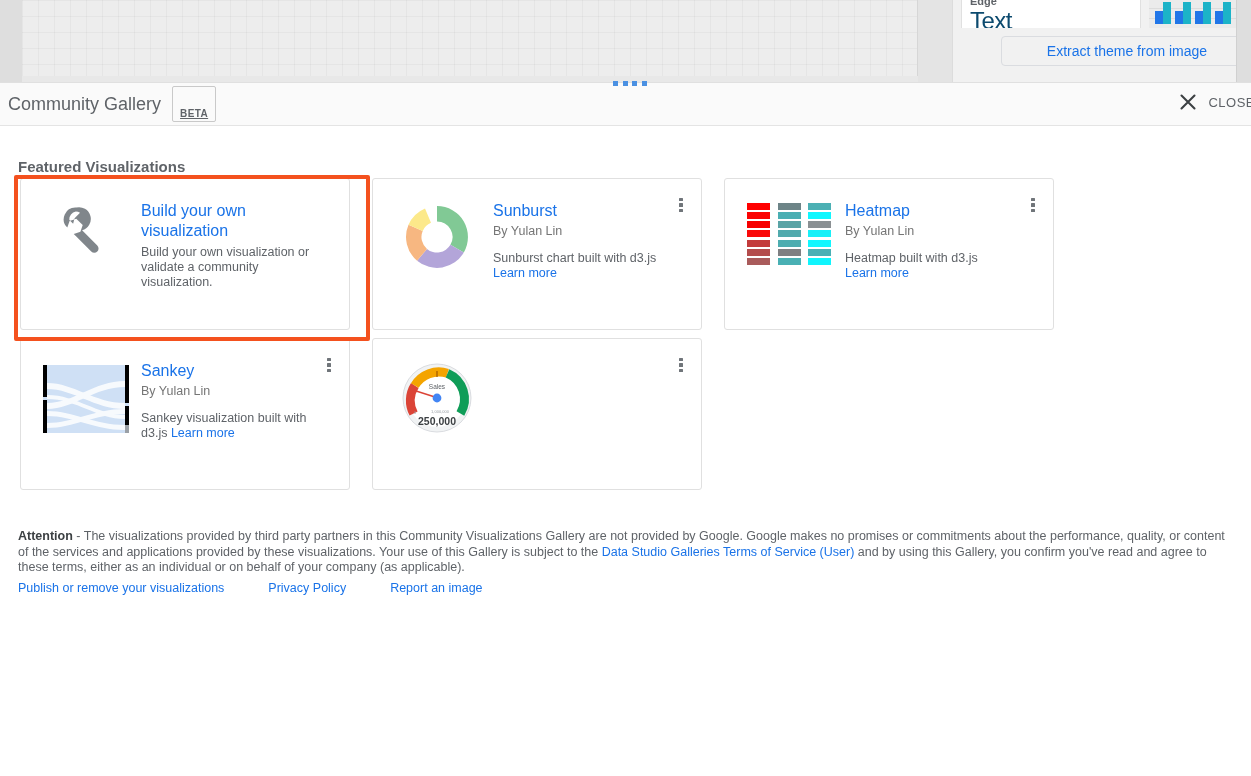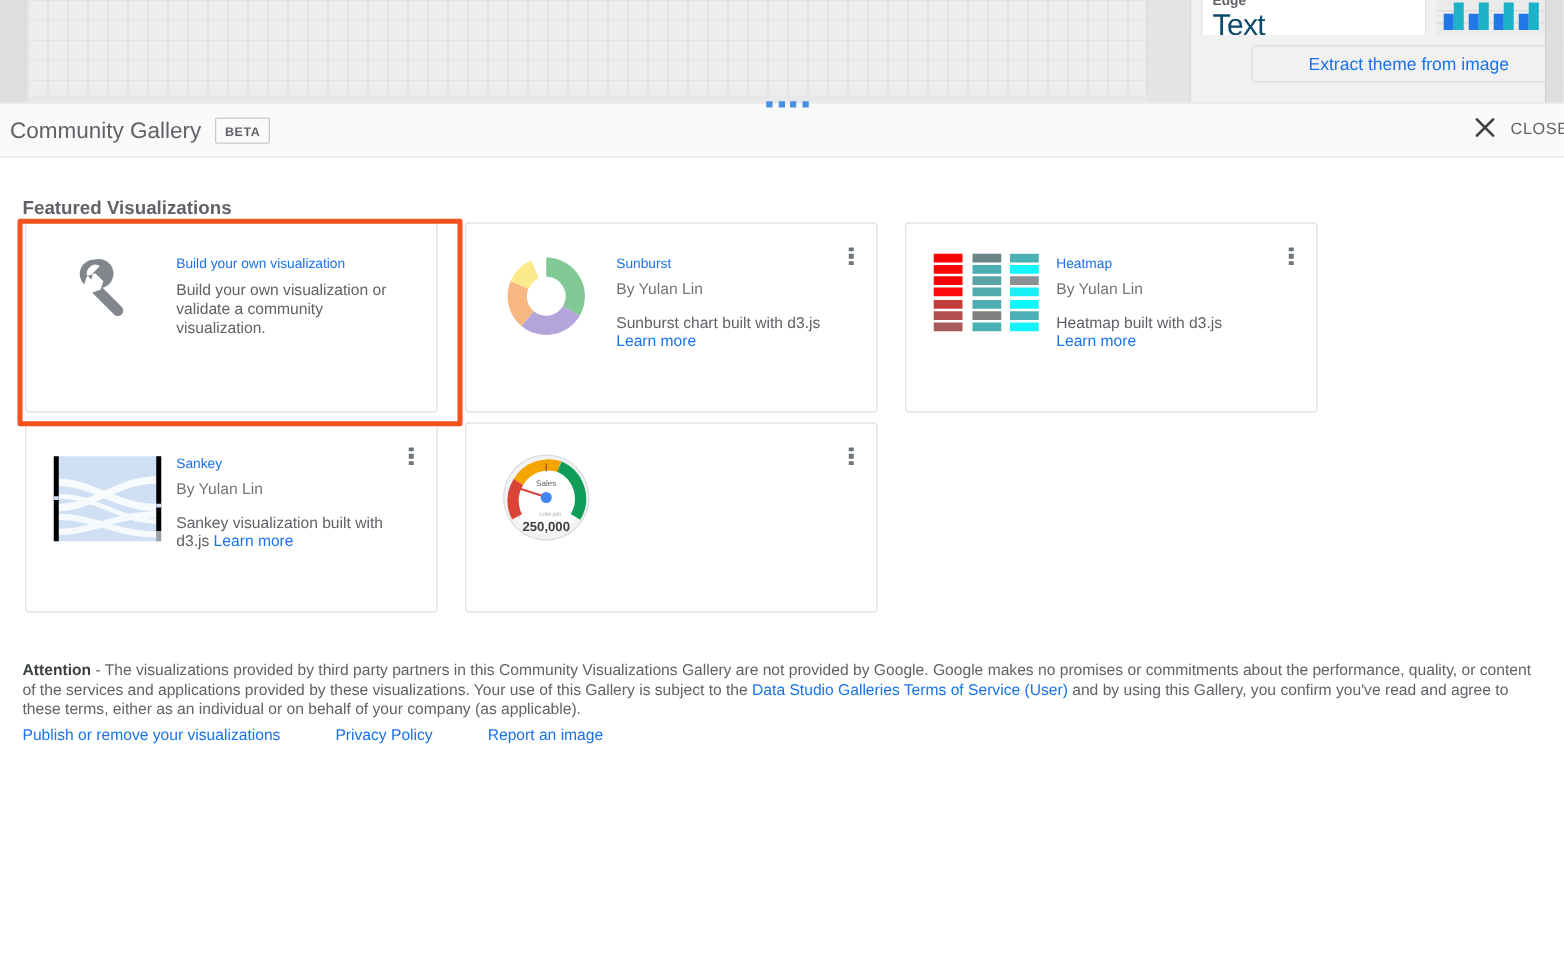--- a/index.html
+++ b/index.html
@@ -110,22 +110,23 @@
     display: flex; align-items: center;
   }
   #gallery-title {
     margin-left: 8px; font-size: 18px; color: #5f6368; font-weight: 400;
   }
   #beta-badge {
     margin-left: 11px;
     border: 1px solid #c9c9c9; border-radius: 2px;
     font-size: 10px; font-weight: bold; color: #5f6368;
     letter-spacing: 0.4px;
-    padding: 6px 7px 2px 7px;
+    padding: 21px 7px 2px 7px;
     background: #fafafa;
+    text-decoration: underline;
   }
   #close-button {
     position: absolute; right: -4px; top: 9px;
     display: flex; align-items: center; gap: 10px;
     cursor: pointer;
   }
   #close-icon svg { display: block; }
   #close-label {
     font-size: 13px; color: #5f6368; letter-spacing: 0.5px; font-weight: 500;
     white-space: nowrap;
@@ -151,21 +152,21 @@
     cursor: pointer;
   }
   .card-body { display: flex; padding: 22px 16px 0 16px; }
   .card-thumb {
     width: 96px; min-width: 96px; height: 74px;
     display: flex; align-items: flex-start; justify-content: center;
     padding-top: 2px;
   }
   .card-text { flex: 1; padding-left: 8px; padding-right: 26px; }
   .card-title {
-    font-size: 11px; color: #1a73e8; font-weight: 500;
+    font-size: 16px; color: #1a73e8; font-weight: 500;
     line-height: 20px; margin: 0 0 2px 0;
   }
   .card-author {
     font-size: 12.5px; color: #757575; margin: 3px 0 12px 0; line-height: 15px;
   }
   .card-desc {
     font-size: 12.5px; color: #5f6368; line-height: 15px;
   }
   .card-desc a, .learn-more {
     color: #1a73e8; text-decoration: none;

